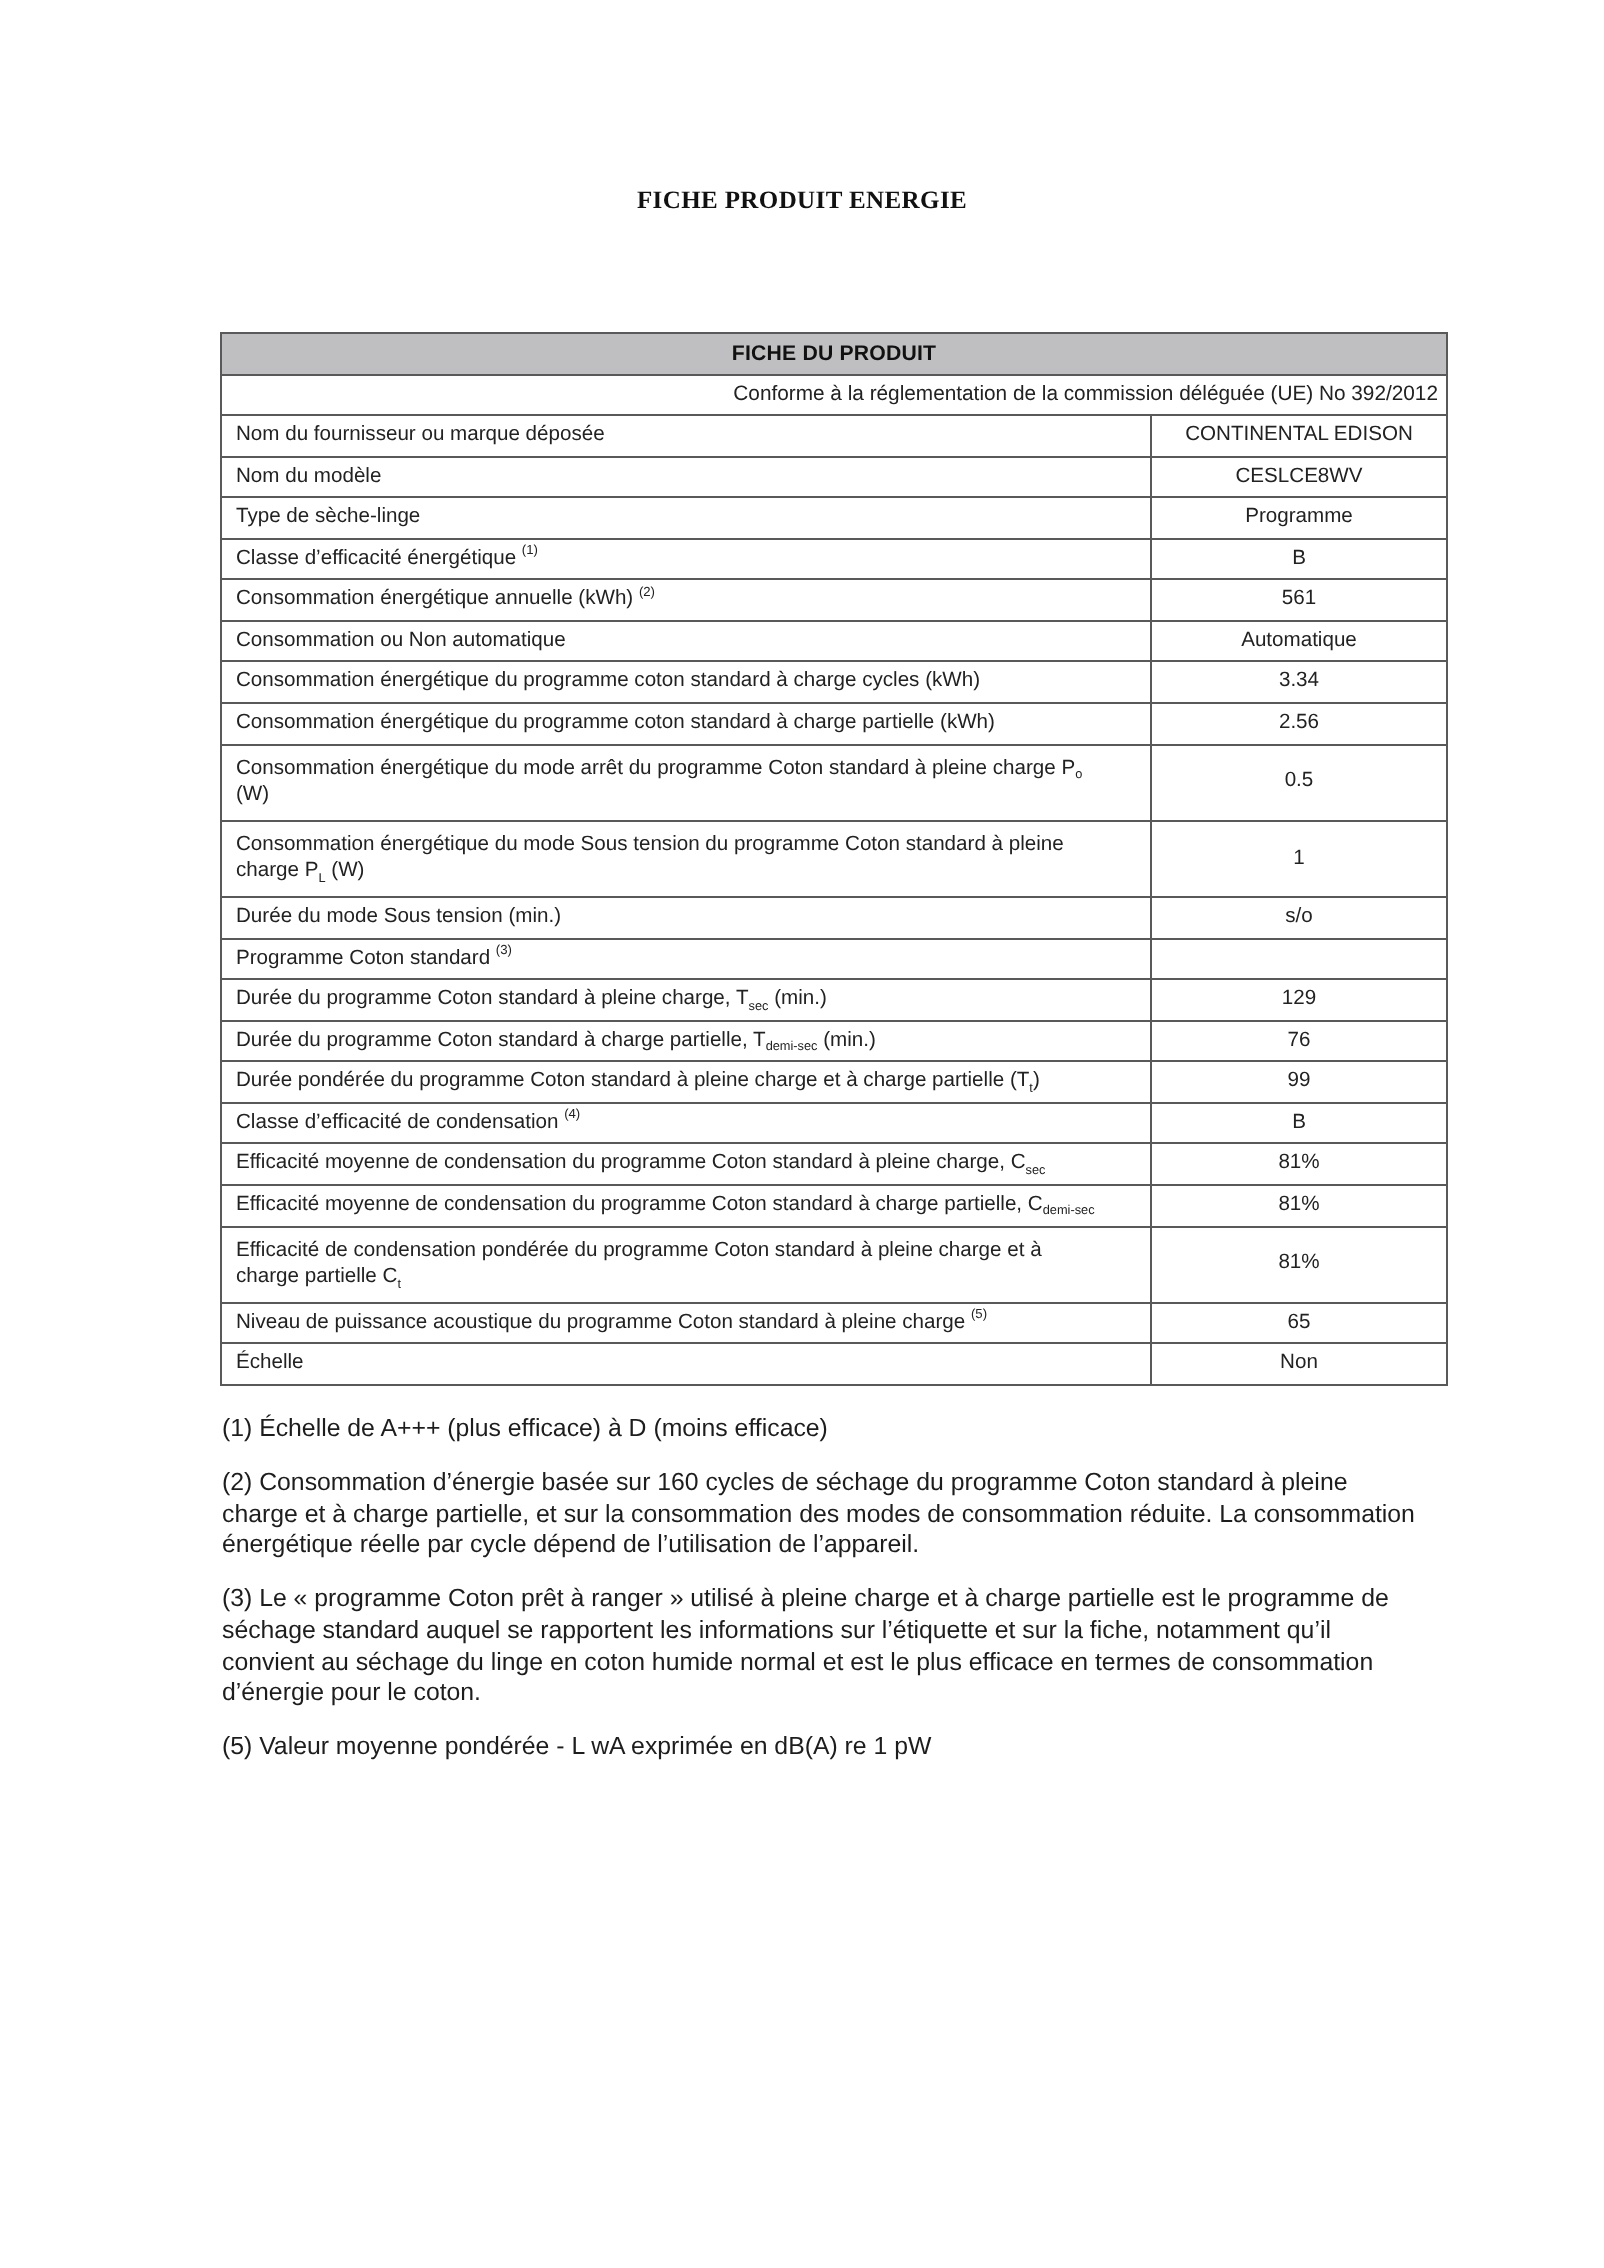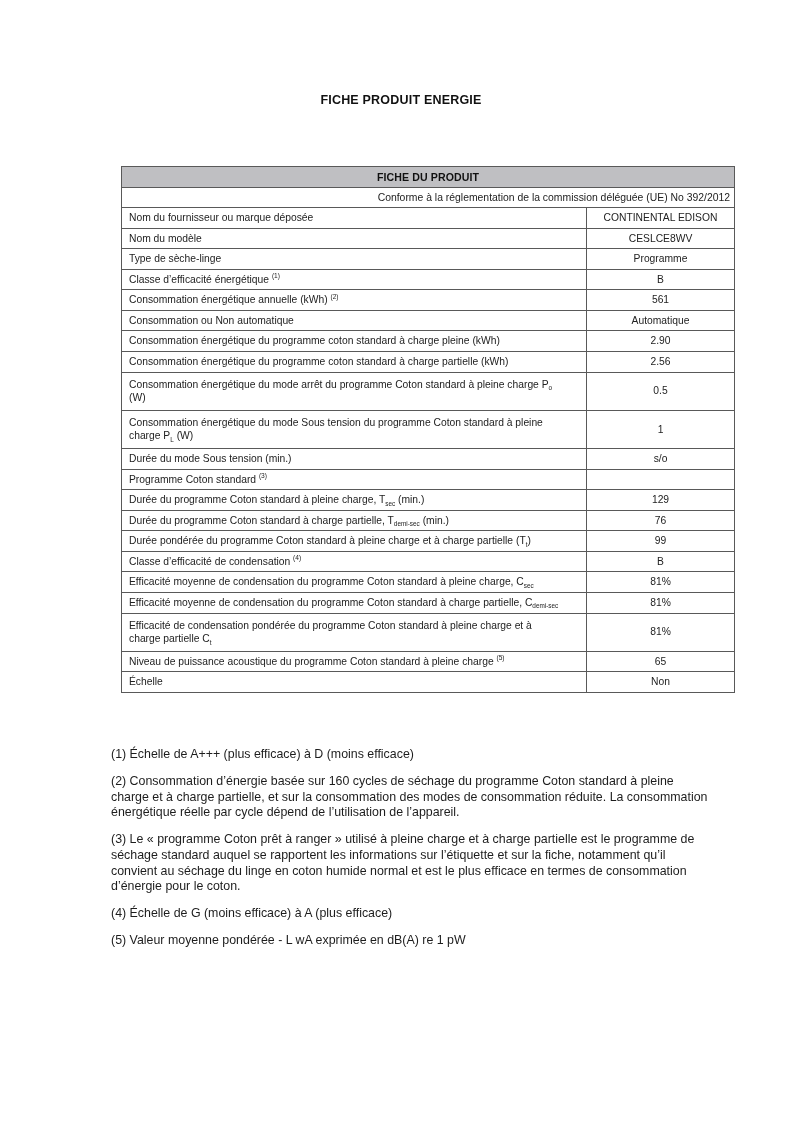--- a/index.html
+++ b/index.html
@@ -29,26 +29,27 @@
   .doc-title {
     position: absolute;
     left: 0;
     top: 93px;
     width: 802px;
     text-align: center;
     font-size: 12.5px;
     font-weight: bold;
     letter-spacing: 0.2px;
     color: #111;
+    font-family: Liberation Serif, serif;
   }
 
   
   .product-table {
     position: absolute;
-    left: 121px;
+    left: 110px;
     top: 166px;
     width: 613px;
     border-collapse: collapse;
     table-layout: fixed;
     font-size: 10.3px;
     color: #222;
   }
   .product-table td {
     border: 1px solid #595959;
     padding: 0;
@@ -104,21 +105,20 @@
 
   
   .notes {
     position: absolute;
     left: 111px;
     top: 707px;
     width: 600px;
     font-size: 12.4px;
     line-height: 1.27;
     color: #1d1d1d;
-    margin-top: 40px;
   }
   .note {
     margin: 0 0 11px 0;
     text-align: left;
   }
   .note:last-child { margin-bottom: 0; }
 </style>
 </head>
 <body>
 
@@ -157,22 +157,22 @@
         </tr>
         <tr>
           <td class="label">Consommation énergétique annuelle (kWh)<sup class="fn"> (2)</sup></td>
           <td class="value">561</td>
         </tr>
         <tr>
           <td class="label">Consommation ou Non automatique</td>
           <td class="value">Automatique</td>
         </tr>
         <tr>
-          <td class="label">Consommation énergétique du programme coton standard à charge pleine (kWh)</td>
-          <td class="value">2.90</td>
+          <td class="label">Consommation énergétique du programme coton standard à charge cycles (kWh)</td>
+          <td class="value">3.34</td>
         </tr>
         <tr>
           <td class="label">Consommation énergétique du programme coton standard à charge partielle (kWh)</td>
           <td class="value">2.56</td>
         </tr>
         <tr class="row-tall">
           <td class="label">Consommation énergétique du mode arrêt du programme Coton standard à pleine charge P<sub class="sb">o</sub> (W)</td>
           <td class="value">0.5</td>
         </tr>
         <tr class="row-tall">
@@ -224,17 +224,16 @@
           <td class="value">Non</td>
         </tr>
       </tbody>
   </table>
 
   <div class="notes">
 
   <p class="note">(1) Échelle de A+++ (plus efficace) à D (moins efficace)</p>
       <p class="note">(2) Consommation d’énergie basée sur 160 cycles de séchage du programme Coton standard à pleine charge et à charge partielle, et sur la consommation des modes de consommation réduite. La consommation énergétique réelle par cycle dépend de l’utilisation de l’appareil.</p>
       <p class="note">(3) Le « programme Coton prêt à ranger » utilisé à pleine charge et à charge partielle est le programme de séchage standard auquel se rapportent les informations sur l’étiquette et sur la fiche, notamment qu’il convient au séchage du linge en coton humide normal et est le plus efficace en termes de consommation d’énergie pour le coton.</p>
-      <p class="note">(4) Échelle de G (moins efficace) à A (plus efficace)</p>
       <p class="note">(5) Valeur moyenne pondérée - L wA exprimée en dB(A) re 1 pW</p>
     </div>
 
 </div>
 
 </body></html>

